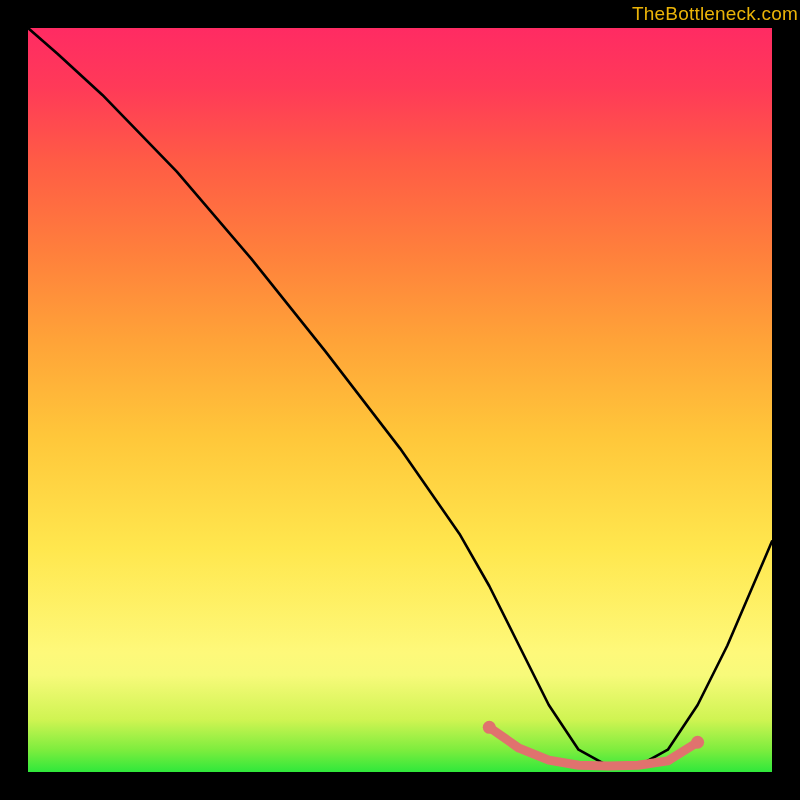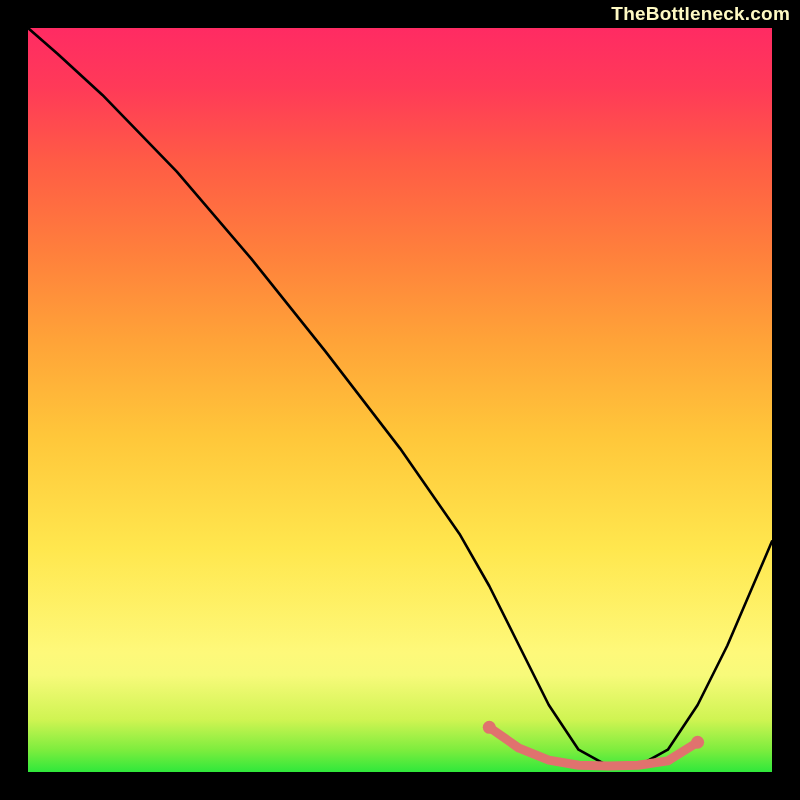--- a/index.html
+++ b/index.html
@@ -6,25 +6,25 @@
     margin: 0;
     padding: 0;
     width: 800px;
     height: 800px;
     background: #000000;
     overflow: hidden;
   }
   .watermark {
     position: absolute;
     top: 3px;
-    right: 10px;
-    color: #fef9c3;
+    right: 2px;
+    color: #eab308;
     font-family: Arial, Helvetica, sans-serif;
     font-size: 19px;
-    font-weight: bold;
+    font-weight: normal;
     letter-spacing: 0.2px;
     z-index: 10;
   }
   .plot {
     position: absolute;
     left: 28px;
     top: 28px;
     width: 744px;
     height: 744px;
   }

